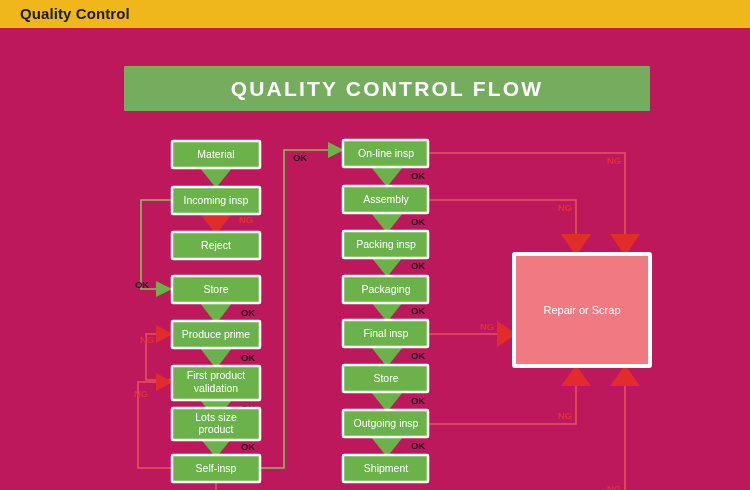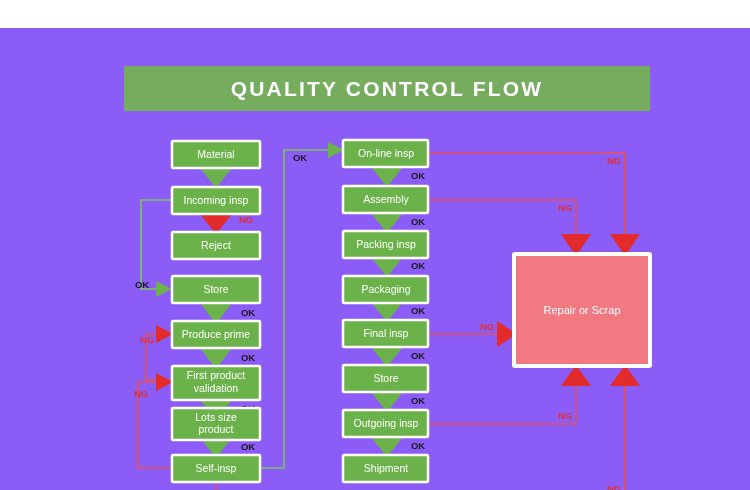--- a/index.html
+++ b/index.html
@@ -41,21 +41,21 @@
     line-height: 20px;
     white-space: nowrap;
   }
   
   .canvas {
     position: absolute;
     left: 0;
     top: 28px;
     width: 750px;
     height: 462px;
-    background: #8b5cf6;
+    background: #be185d;
   }
   svg.flow {
     position: absolute;
     left: 0;
     top: 0;
     width: 750px;
     height: 462px;
     display: block;
   }
   .banner-rect { fill: #76ac5e; }
@@ -107,20 +107,23 @@
   .gtri { fill: #6cb24a; }
   .rtri { fill: #e22b2b; }
   .gline { stroke: #7ec45c; stroke-width: 1.6; fill: none; }
   .rline { stroke: #e8515b; stroke-width: 1.6; fill: none; }
 </style>
 </head>
 <body>
 
 <div id="app">
 
+  <div class="header-bar">
+    <div class="header-title">Quality Control</div>
+  </div>
 
   <div class="canvas">
     <svg class="flow" viewBox="0 0 750 462" xmlns="http://www.w3.org/2000/svg">
 
       <rect class="banner-rect" x="124" y="38" width="526" height="45" rx="1"></rect>
       <text class="banner-text" x="387" y="62" text-anchor="middle" dominant-baseline="middle">QUALITY  CONTROL  FLOW</text>
 
       <path class="gline" d="M 172,172 L 141,172 L 141,261 L 159,261"></path>
       <polygon class="gtri" points="156,253 172,261 156,269"></polygon>
       <text class="okmark" x="142" y="257" text-anchor="middle">OK</text>

